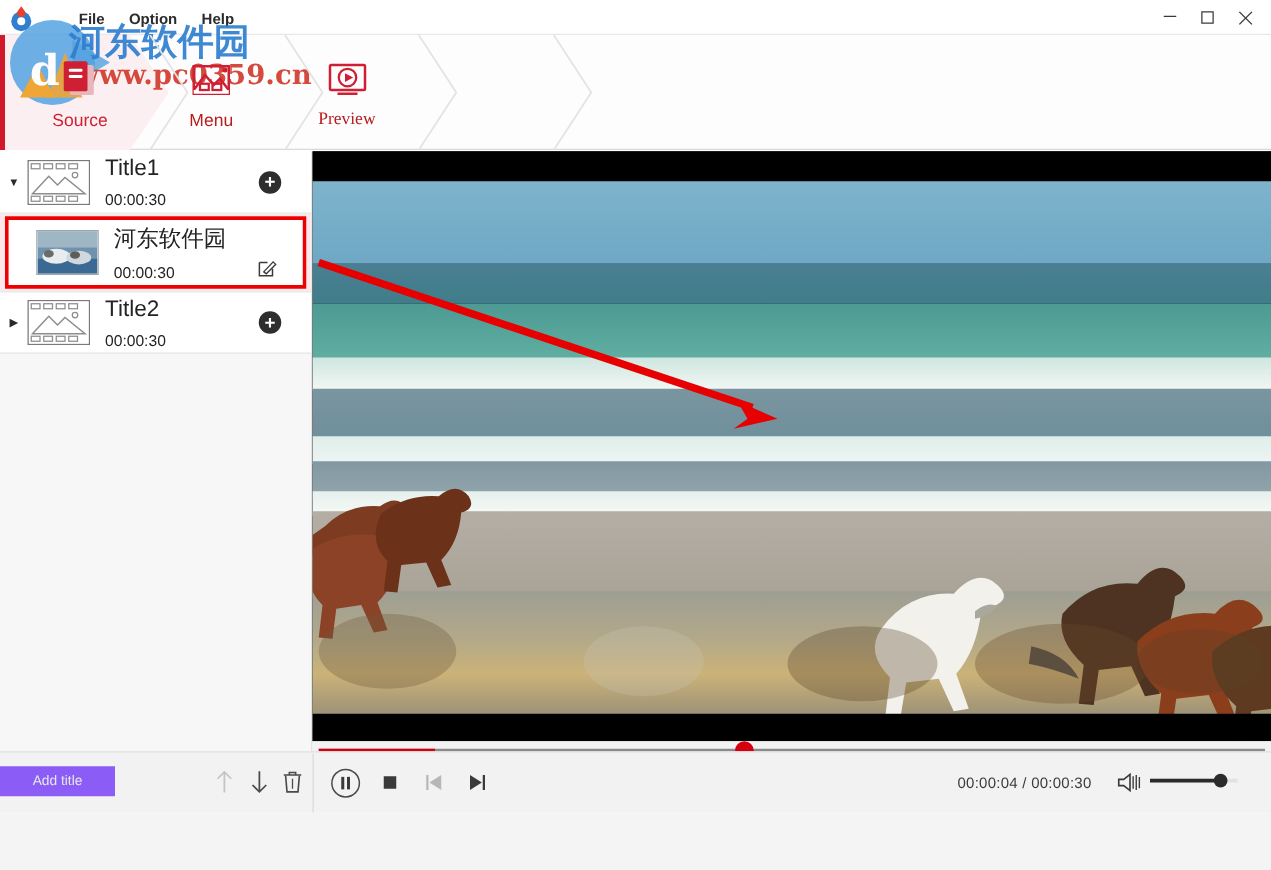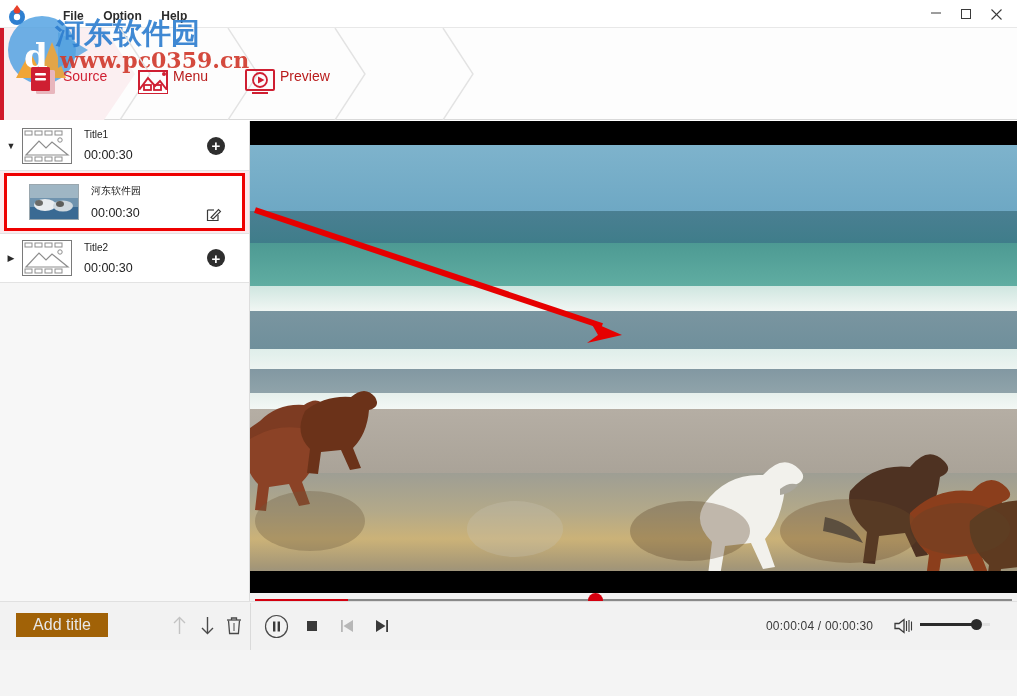--- a/index.html
+++ b/index.html
@@ -45,21 +45,21 @@
     position: absolute; left: 0; top: 28px; width: 1017px; height: 92px;
     background: #fdfdfd;
     border-bottom: 1px solid #d9d9d9;
   }
   .ribbon-left-bar {
     position: absolute; left: 0; top: 0; width: 4px; height: 92px;
     background: #d01a2b;
   }
   .tab {
     position: absolute; top: 0; height: 92px;
-    display: flex; flex-direction: row; align-items: center;
+    display: flex; flex-direction: column; align-items: center;
     justify-content: flex-start;
     cursor: default;
     text-align: right;
   }
   .tab .tab-icon {
     margin-top: 15px; width: 44px; height: 42px;
     display: flex; align-items: center; justify-content: center;
   }
   .tab .tab-label {
     margin-top: 3px; font-size: 14px; color: #b91c1c;
@@ -95,21 +95,21 @@
     width: 22px; text-align: center; font-size: 9px; color: #2a2a2a;
     flex: 0 0 22px;
   }
   .thumb {
     width: 50px; height: 36px; flex: 0 0 50px;
     border: 1.5px solid #7a7a7a; background: #ffffff;
     position: relative; overflow: hidden;
   }
   .thumb.photo { border: 1px solid #9aa7ae; }
   .row-texts { margin-left: 12px; flex: 1; }
-  .row-title { font-size: 10px; color: #232323; }
+  .row-title { font-size: 18px; color: #232323; }
   .row-time { font-size: 12.5px; color: #232323; margin-top: 8px; }
   .plus-btn {
     position: absolute; right: 24px; top: 50%; transform: translateY(-50%);
     width: 18px; height: 18px; border-radius: 50%;
     background: #2e2e2e; color: #ffffff;
     display: flex; align-items: center; justify-content: center;
     font-size: 15px; line-height: 1; font-weight: bold;
     cursor: default;
   }
   .edit-btn {
@@ -198,24 +198,24 @@
     width: 15px; height: 15px; border-radius: 50%;
     background: #d4000f;
   }
 
   
   .bottombar {
     position: absolute; left: 0; top: 601px; width: 1017px; height: 49px;
     background: #f2f2f2; border-top: 1px solid #e0e0e0;
   }
   .addtitle-btn {
-    position: absolute; left: 16px; top: 11px;
+    position: absolute; left: 0; top: 11px;
     width: 92px; height: 24px;
-    background: #a16207; color: #e8e8e8;
-    font-size: 16px;
+    background: #8b5cf6; color: #e8e8e8;
+    font-size: 11px;
     display: flex; align-items: center; justify-content: center;
     cursor: default;
   }
   .sm-icon {
     position: absolute; top: 12px; width: 22px; height: 22px;
     display: flex; align-items: center; justify-content: center;
     cursor: default;
   }
   .vdivider {
     position: absolute; top: 1px; width: 1px; height: 48px; background: #dadada;
@@ -341,21 +341,21 @@
           <path d="M6 27 L15 15 L22 23 L27 18 L34 27" fill="none" stroke="#cf1f32" stroke-width="2"></path>
           <path d="M6 27 L34 27 L34 30 L6 30 Z" fill="#ffffff"></path>
           <rect x="11" y="22" width="7" height="5" fill="none" stroke="#cf1f32" stroke-width="1.8"></rect>
           <rect x="21" y="22" width="7" height="5" fill="none" stroke="#cf1f32" stroke-width="1.8"></rect>
           <circle cx="31" cy="11" r="2" fill="#cf1f32"></circle>
         </svg>
       </div>
       <div class="tab-label">Menu</div>
     </div>
 
-    <div class="tab" style="left:240px; width:75px;">
+    <div class="tab" style="left:240px; width:75px;font-family:Liberation Serif, serif;">
       <div class="tab-icon">
         <svg width="40" height="38" viewBox="0 0 40 38">
           <rect x="6" y="7" width="28" height="20" rx="1" fill="none" stroke="#cf1f32" stroke-width="2"></rect>
           <circle cx="20" cy="17" r="7" fill="none" stroke="#cf1f32" stroke-width="1.8"></circle>
           <path d="M18 13.5 L24.5 17 L18 20.5 Z" fill="#cf1f32"></path>
           <line x1="12" y1="30" x2="28" y2="30" stroke="#cf1f32" stroke-width="2"></line>
         </svg>
       </div>
       <div class="tab-label">Preview</div>
     </div>

